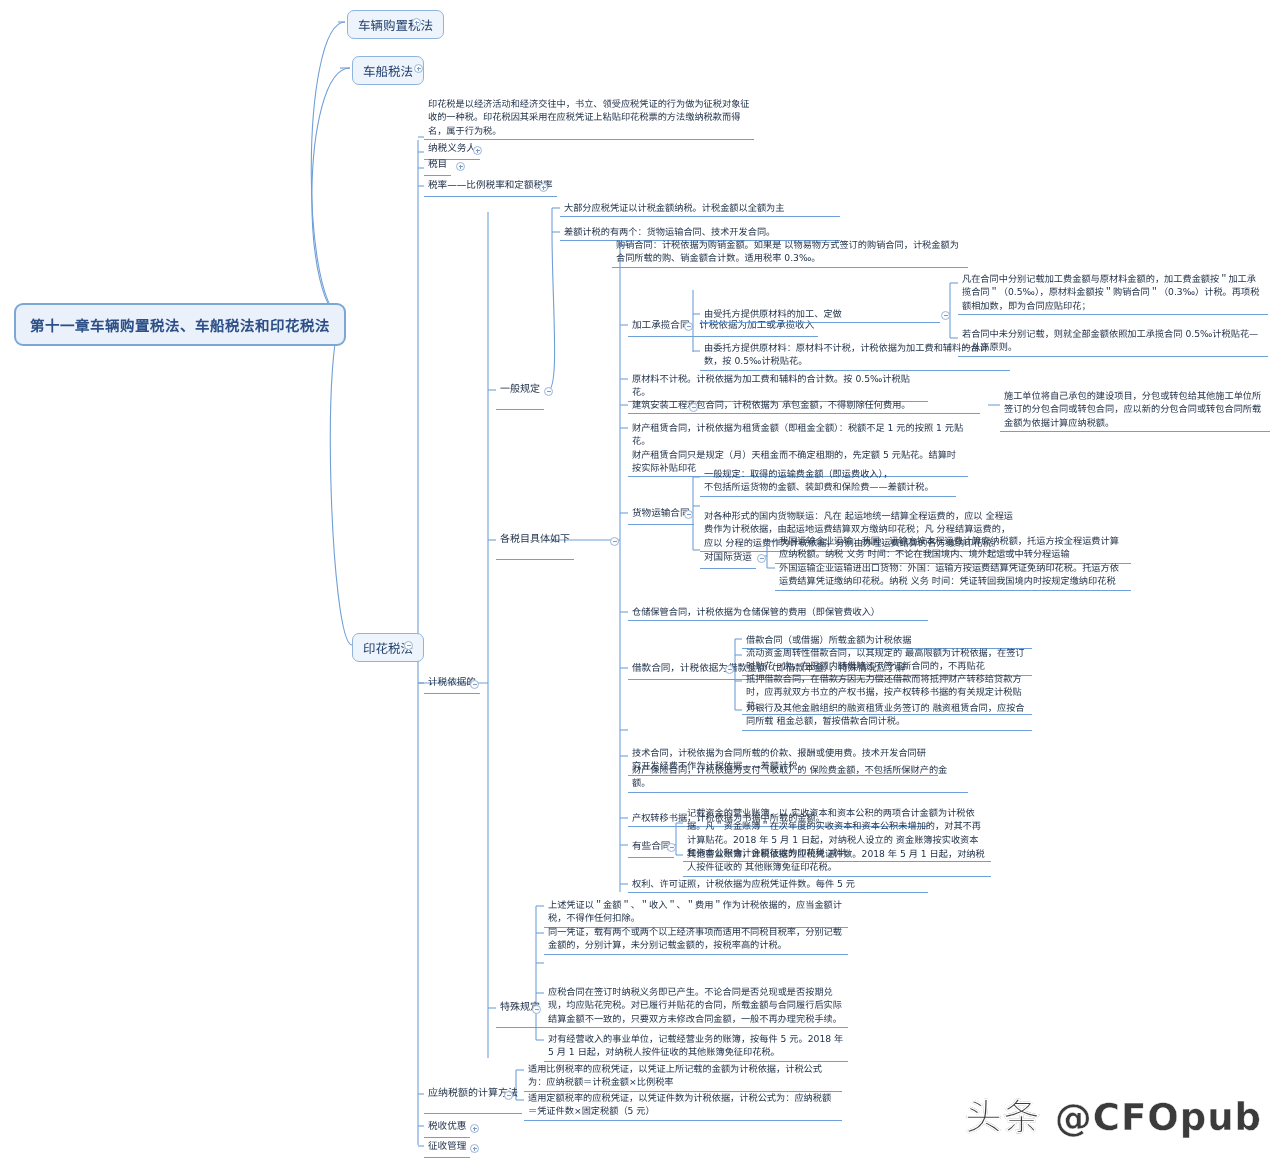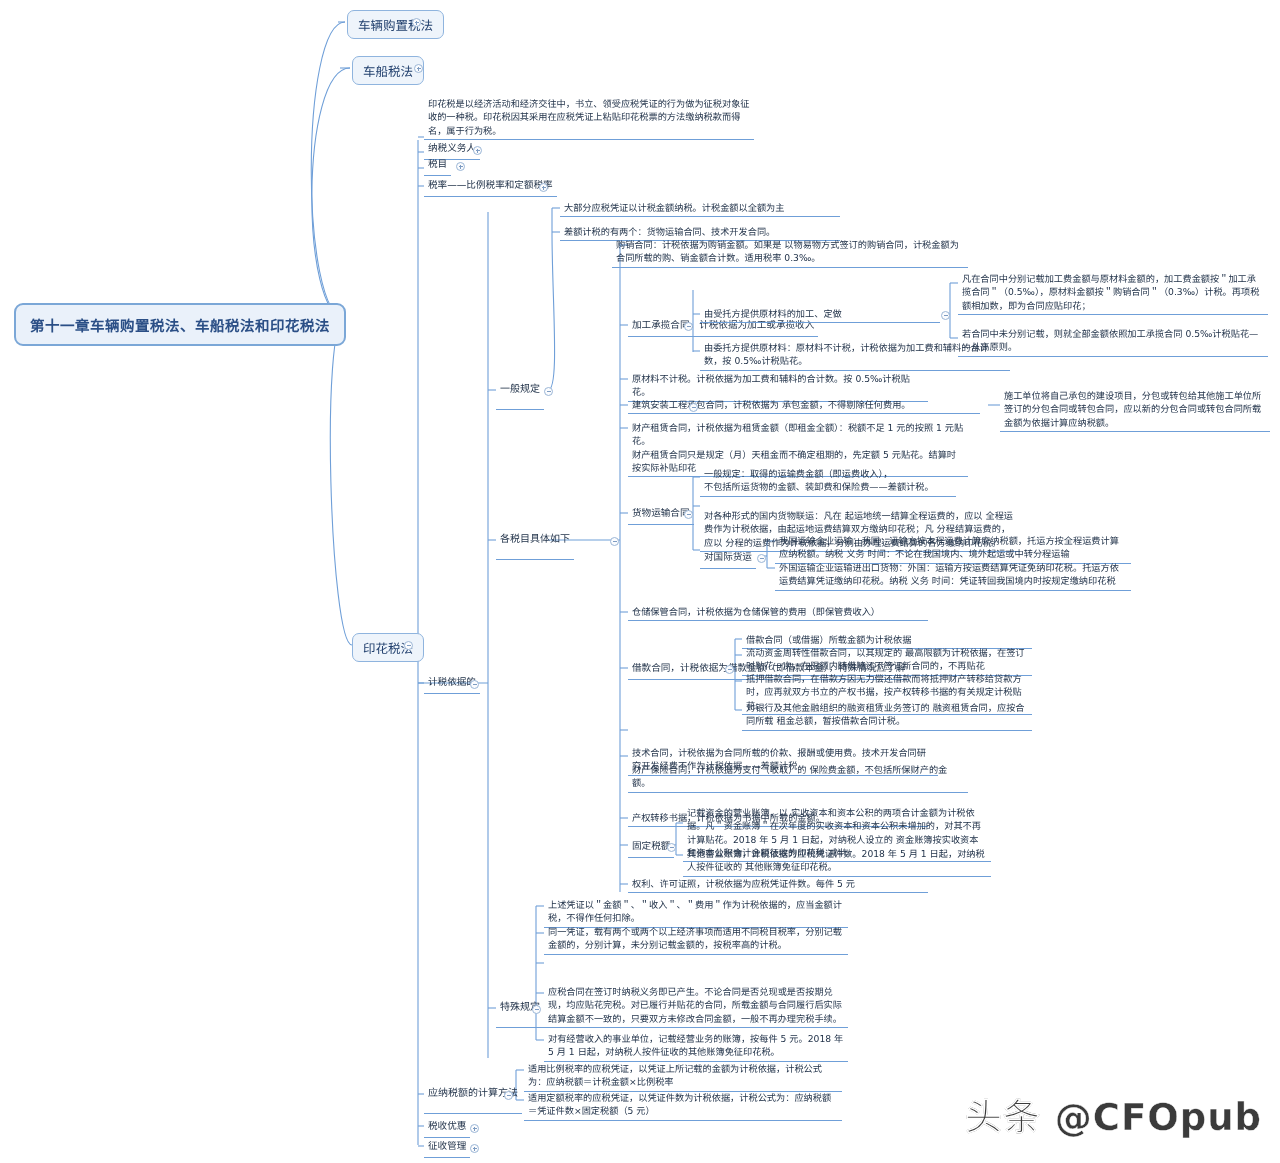--- a/index.html
+++ b/index.html
@@ -262,21 +262,21 @@
   <div class="node ul" style="left:742px;top:645px;width:290px;">流动资金周转性借款合同，以其规定的 最高限额为计税依据，在签订时贴花一次，在限额内随借随还不签订新合同的，不再贴花</div>
   <div class="node ul" style="left:742px;top:671px;width:290px;">抵押借款合同，在借款方因无力偿还借款而将抵押财产转移给贷款方时，应再就双方书立的产权书据，按产权转移书据的有关规定计税贴花。</div>
   <div class="node ul" style="left:742px;top:700px;width:290px;">对银行及其他金融组织的融资租赁业务签订的 融资租赁合同，应按合同所载 租金总额，暂按借款合同计税。</div>
 
   <div class="node ul" style="left:628px;top:722px;width:340px;margin-top:40px;">财产保险合同，计税依据为支付（收取）的 保险费金额，不包括所保财产的金额。</div>
 
   <div class="node ul" style="left:628px;top:745px;width:310px;">技术合同，计税依据为合同所载的价款、报酬或使用费。技术开发合同研究开发经费不作为计税依据——差额计税</div>
 
   <div class="node ul" style="left:628px;top:810px;width:300px;">产权转移书据，计税依据为书据中所载的金额。</div>
 
-  <div class="node ul lbl" style="left:628px;top:838px;">固定税额</div>
+  <div class="node ul lbl" style="left:628px;top:838px;">有些合同</div>
   <div class="toggle" style="left:667px;top:843px;"></div>
 
   <div class="node ul" style="left:683px;top:805px;width:308px;">记载资金的营业账簿，以 实收资本和资本公积的两项合计金额为计税依据。凡＂资金账簿＂在次年度的实收资本和资本公积未增加的，对其不再计算贴花。2018 年 5 月 1 日起，对纳税人设立的 资金账簿按实收资本和资本公积合计金额征收的印花税 减半。</div>
   <div class="node ul" style="left:683px;top:846px;width:308px;">其他营业账簿，计税依据为应税凭证件数。2018 年 5 月 1 日起，对纳税人按件征收的 其他账簿免征印花税。</div>
 
   <div class="node ul" style="left:628px;top:876px;width:300px;">权利、许可证照，计税依据为应税凭证件数。每件 5 元</div>
 
   <div class="node ul lbl2" style="left:496px;top:999px;">特殊规定</div>
   <div class="toggle" style="left:532px;top:1005px;"></div>
 

